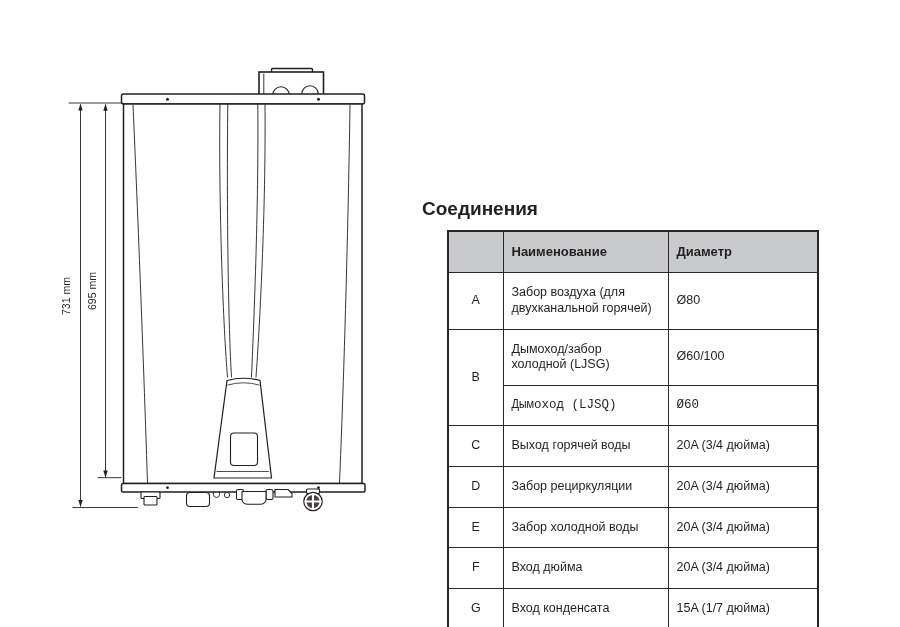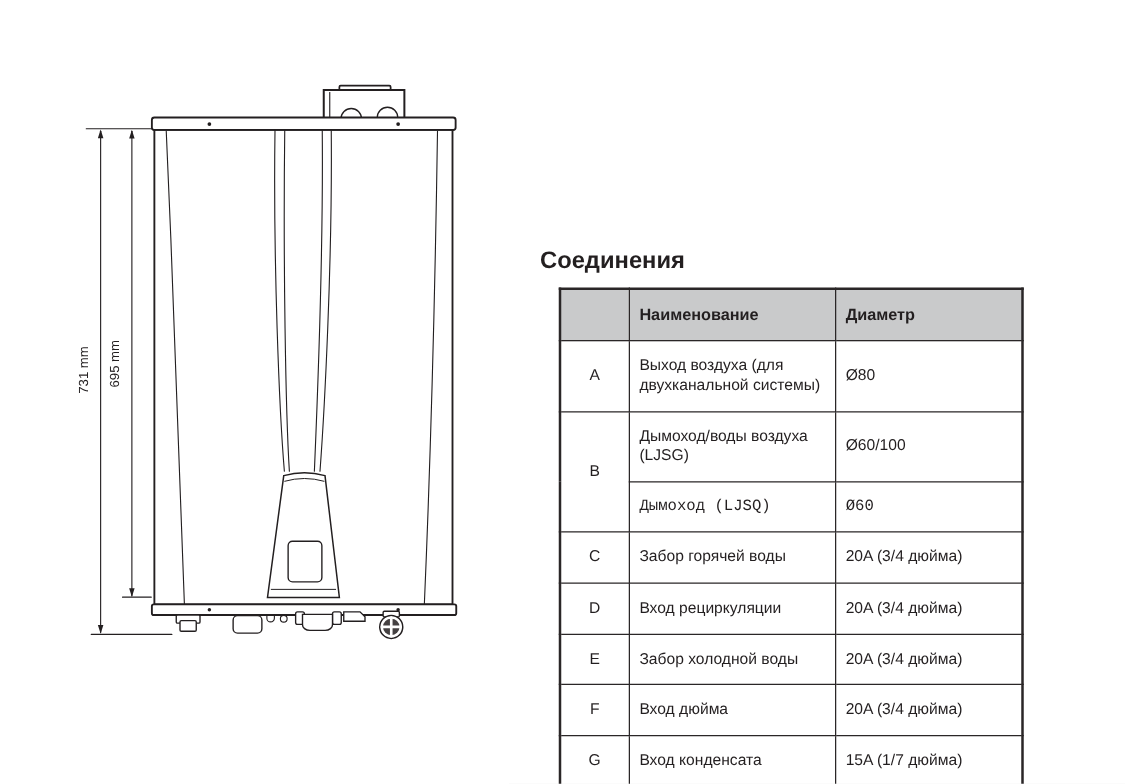--- a/index.html
+++ b/index.html
@@ -1,20 +1,20 @@
 <!DOCTYPE html>
 <html><head>
 <meta charset="utf-8">
 <style>
   html,body{margin:0;padding:0;}
   body{background:#e9e9e9;font-family:"Liberation Sans",sans-serif;}
   .page{position:relative;width:900px;height:627px;background:#ffffff;overflow:hidden;
         color:#231f20;}
   .diagram-svg{position:absolute;left:55px;top:55px;width:335px;height:470px;}
-  .page-title{position:absolute;left:432px;top:198px;font-size:19px;font-weight:bold;
+  .page-title{position:absolute;left:422px;top:198px;font-size:19px;font-weight:bold;
         color:#231f20;letter-spacing:0;}
   table.conn{position:absolute;left:447px;top:230px;width:370px;border-collapse:collapse;
         table-layout:fixed;border:2px solid #2a2627;}
   table.conn th, table.conn td{border:1px solid #2a2627;font-size:12.5px;color:#231f20;
         padding:12px 8px;vertical-align:middle;line-height:1.25;}
   table.conn th{background:#c9cacb;text-align:left;font-weight:bold;font-size:13px;}
   td.keycell{text-align:center;font-size:13px;}
   .col-key{width:55px;}
   .col-name{width:165px;}
   .col-dia{width:150px;}
@@ -112,40 +112,40 @@
         <col class="col-dia">
     </colgroup>
     <tbody>
       <tr class="rh">
         <th></th>
         <th>Наименование</th>
         <th>Диаметр</th>
       </tr>
       <tr class="ra">
         <td class="keycell">A</td>
-        <td>Выход воздуха (для двухканальной системы)</td>
+        <td>Забор воздуха (для двухканальной горячей)</td>
         <td>Ø80</td>
       </tr>
       <tr class="rb1">
         <td class="keycell" rowspan="2">B</td>
-        <td>Дымоход/воды воздуха (LJSG)</td>
+        <td>Дымоход/забор холодной (LJSG)</td>
         <td>Ø60/100</td>
       </tr>
       <tr class="rb2">
         <td>Дымоход (LJSQ)</td>
         <td>Ø60</td>
       </tr>
       <tr class="rs9">
         <td class="keycell">C</td>
-        <td>Забор горячей воды</td>
+        <td>Выход горячей воды</td>
         <td>20A (3/4 дюйма)</td>
       </tr>
       <tr class="rs">
         <td class="keycell">D</td>
-        <td>Вход рециркуляции</td>
+        <td>Забор рециркуляции</td>
         <td>20A (3/4 дюйма)</td>
       </tr>
       <tr class="rs">
         <td class="keycell">E</td>
         <td>Забор холодной воды</td>
         <td>20A (3/4 дюйма)</td>
       </tr>
       <tr class="rs9">
         <td class="keycell">F</td>
         <td>Вход дюйма</td>

